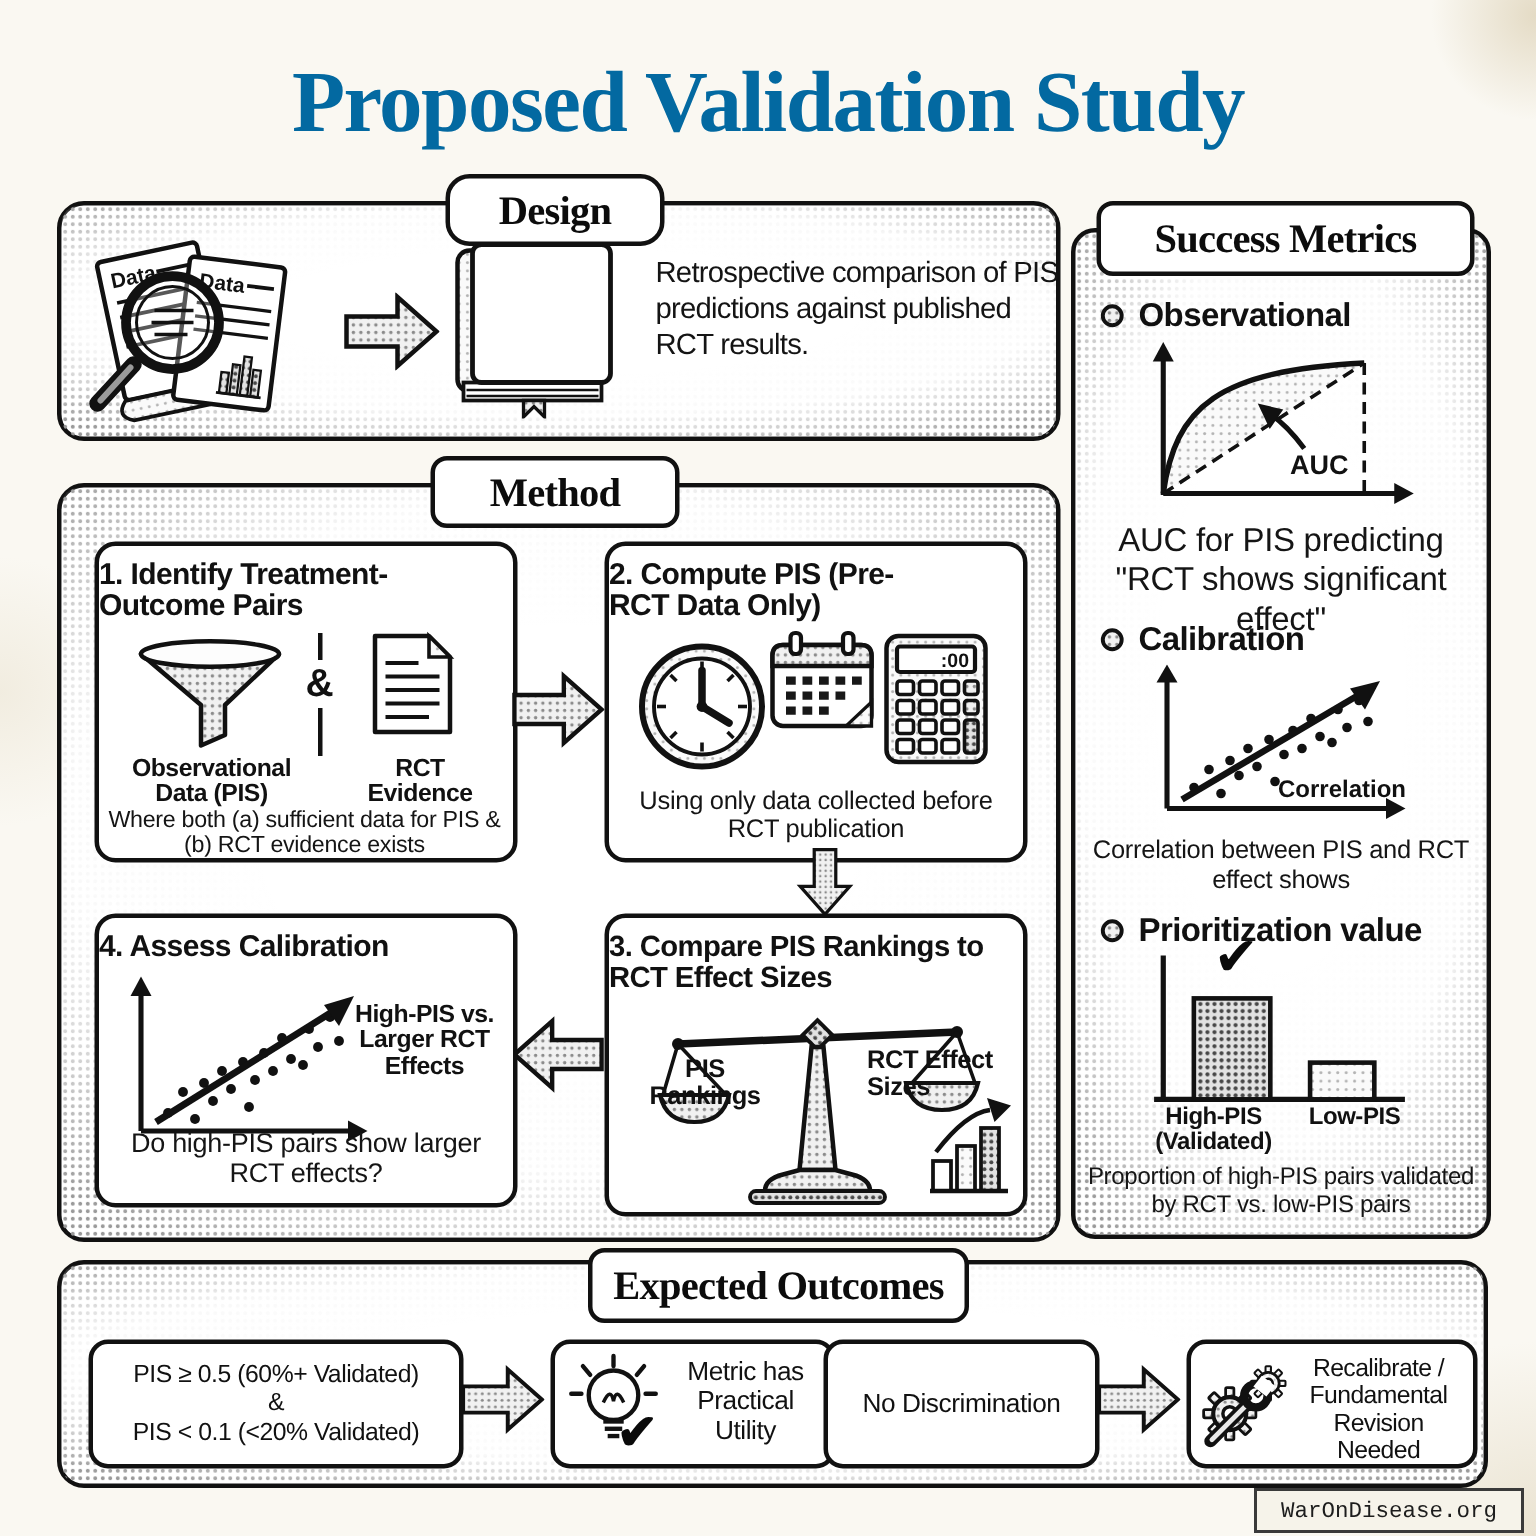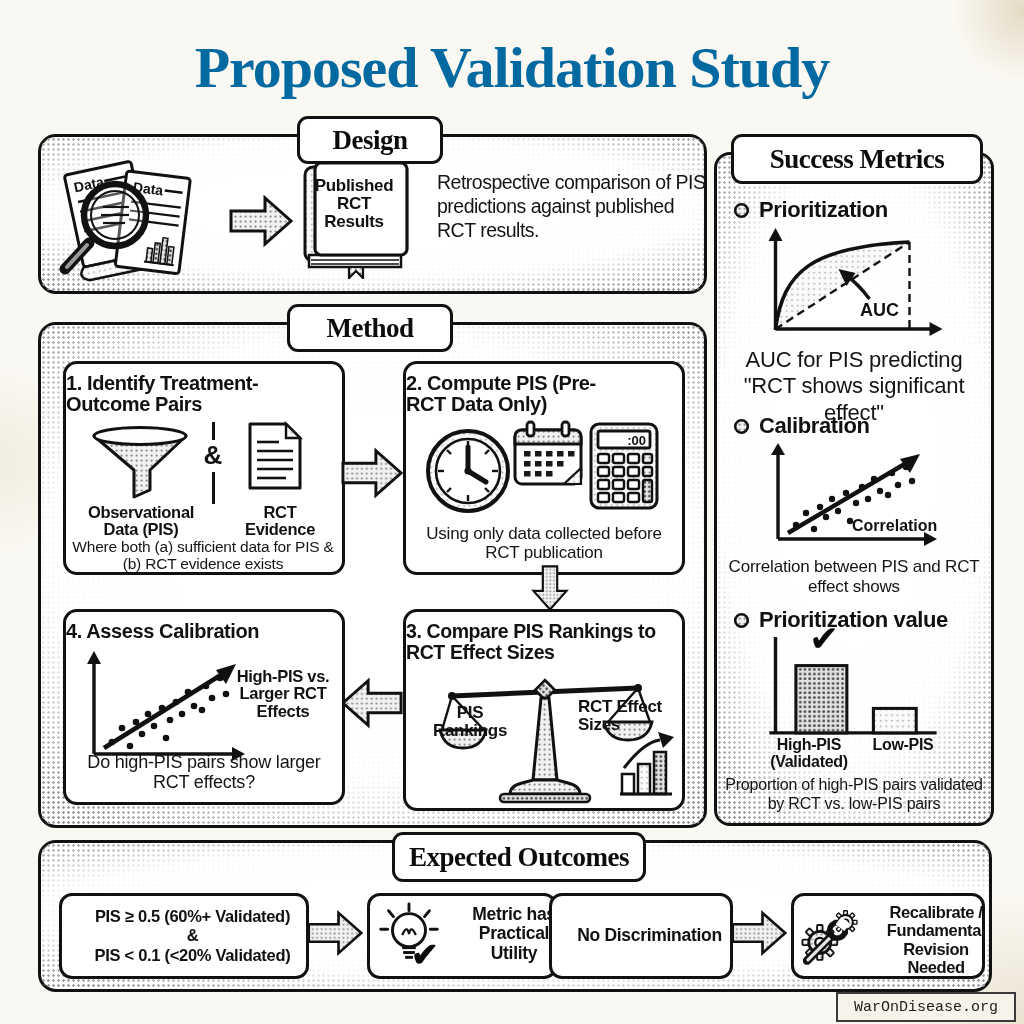--- a/index.html
+++ b/index.html
@@ -53,21 +53,21 @@
   }
   .minilabel{font-weight:bold;font-size:16.5px;line-height:1.05;text-align:center;letter-spacing:-0.3px;}
   
   .sm-row{display:flex;align-items:center;gap:9px;font-weight:bold;font-size:22px;letter-spacing:-0.4px;}
   .check{font-family:"DejaVu Sans",sans-serif;font-weight:bold;color:#0a0a0a;}
   
   .obox{
     position:absolute;background:#fff;border:3px solid #111;border-radius:13px;
     display:flex;align-items:center;justify-content:center;z-index:2;
   }
-  .obox .otext{font-weight:bold;text-align:center;letter-spacing:-0.3px;line-height:1.12;margin-left:17px;}
+  .obox .otext{font-weight:normal;text-align:center;letter-spacing:-0.3px;line-height:1.12;}
   #watermark{
     left:836px;top:992px;width:176px;height:26px;z-index:6;
     background:#f6f3ea;border:2px solid #3a3a3a;
     display:flex;align-items:center;justify-content:center;
     font-family:"Liberation Mono","DejaVu Sans Mono",monospace;font-size:15px;color:#1d1d1d;
   }
   svg text{font-family:"Liberation Sans",sans-serif;}
 </style>
 </head>
 <body>
@@ -131,25 +131,24 @@
   </svg>
 
   <svg style="left:258px;top:20px;" width="118" height="122" viewBox="0 0 118 122">
     <rect x="6" y="10" width="94" height="94" rx="8" fill="url(#htL)" stroke="#111" stroke-width="3"></rect>
     <rect x="10" y="98" width="92" height="12" fill="#fff" stroke="#111" stroke-width="2.5"></rect>
     <line x1="12" y1="103" x2="100" y2="103" stroke="#111" stroke-width="1.6"></line>
     <line x1="12" y1="107" x2="100" y2="107" stroke="#111" stroke-width="1.6"></line>
     <rect x="16" y="6" width="92" height="92" rx="6" fill="#fff" stroke="#111" stroke-width="3.2"></rect>
     <polygon points="50,110 64,110 64,121 57,114 50,121" fill="url(#htM)" stroke="#111" stroke-width="2.2"></polygon>
   </svg>
-  <div class="minilabel" style="left:272px;top:40px;width:82px;font-size:17px;">Published RCT Results</div>
 
   <div style="left:396px;top:34px;width:276px;font-size:19.5px;line-height:1.22;letter-spacing:-0.5px;color:#141414;">Retrospective comparison of PIS predictions against published RCT results.</div>
 </div>
-<div class="pill" style="left:297px;top:116px;width:140px;height:42px;">Design</div>
+<div class="pill" style="left:297px;top:116px;width:140px;height:42px;border-radius:16px;">Design</div>
 
 <div class="panel" style="left:38px;top:322px;width:663px;height:500px;">
 
   <div class="stepbox" style="left:22px;top:36px;width:276px;height:208px;">
     <div class="bx-title"><span style="max-width:250px;">1. Identify Treatment-Outcome Pairs</span></div>
     <svg style="left:24px;top:60px;" width="100" height="78" viewBox="0 0 100 78">
       <path d="M4,12 L96,12 L60,46 L60,66 L44,73 L44,46 Z" fill="url(#htM)" stroke="#111" stroke-width="3" stroke-linejoin="round"></path>
       <ellipse cx="50" cy="12" rx="46" ry="8.5" fill="#fdfdfd" stroke="#111" stroke-width="3"></ellipse>
     </svg>
     <div style="left:146px;top:58px;width:3px;height:18px;background:#111;"></div>
@@ -309,21 +308,21 @@
   </div>
 </div>
 <div class="pill" style="left:287px;top:304px;width:160px;height:42px;">Method</div>
 
 <div class="panel" style="left:714px;top:152px;width:274px;height:668px;border-radius:16px;">
 
   <div class="sm-row" style="left:16px;top:42px;">
     <svg width="17" height="17" viewBox="0 0 17 17">
         <circle cx="8.5" cy="8.5" r="6.3" fill="url(#htM)" stroke="#111" stroke-width="2.6"></circle>
       </svg>
-    <span>Prioritization</span>
+    <span>Observational</span>
   </div>
   <svg style="left:38px;top:72px;" width="200" height="118" viewBox="0 0 195 118">
     <path d="M18,102 C 26,44 54,20 152,15 L18,102 Z" fill="url(#htL)"></path>
     <path d="M18,102 C 26,44 54,20 152,15" fill="none" stroke="#111" stroke-width="3.6"></path>
     <path d="M18,102 L152,15" fill="none" stroke="#111" stroke-width="2.4" stroke-dasharray="8,5"></path>
     <path d="M152,15 V102" fill="none" stroke="#111" stroke-width="2.4" stroke-dasharray="8,5"></path>
     <line x1="18" y1="10" x2="18" y2="103" stroke="#111" stroke-width="3.4"></line>
     <polygon points="18,1 11,14 25,14" fill="#111"></polygon>
     <line x1="18" y1="102" x2="176" y2="102" stroke="#111" stroke-width="3.4"></line>
     <polygon points="185,102 172,95 172,109" fill="#111"></polygon>

